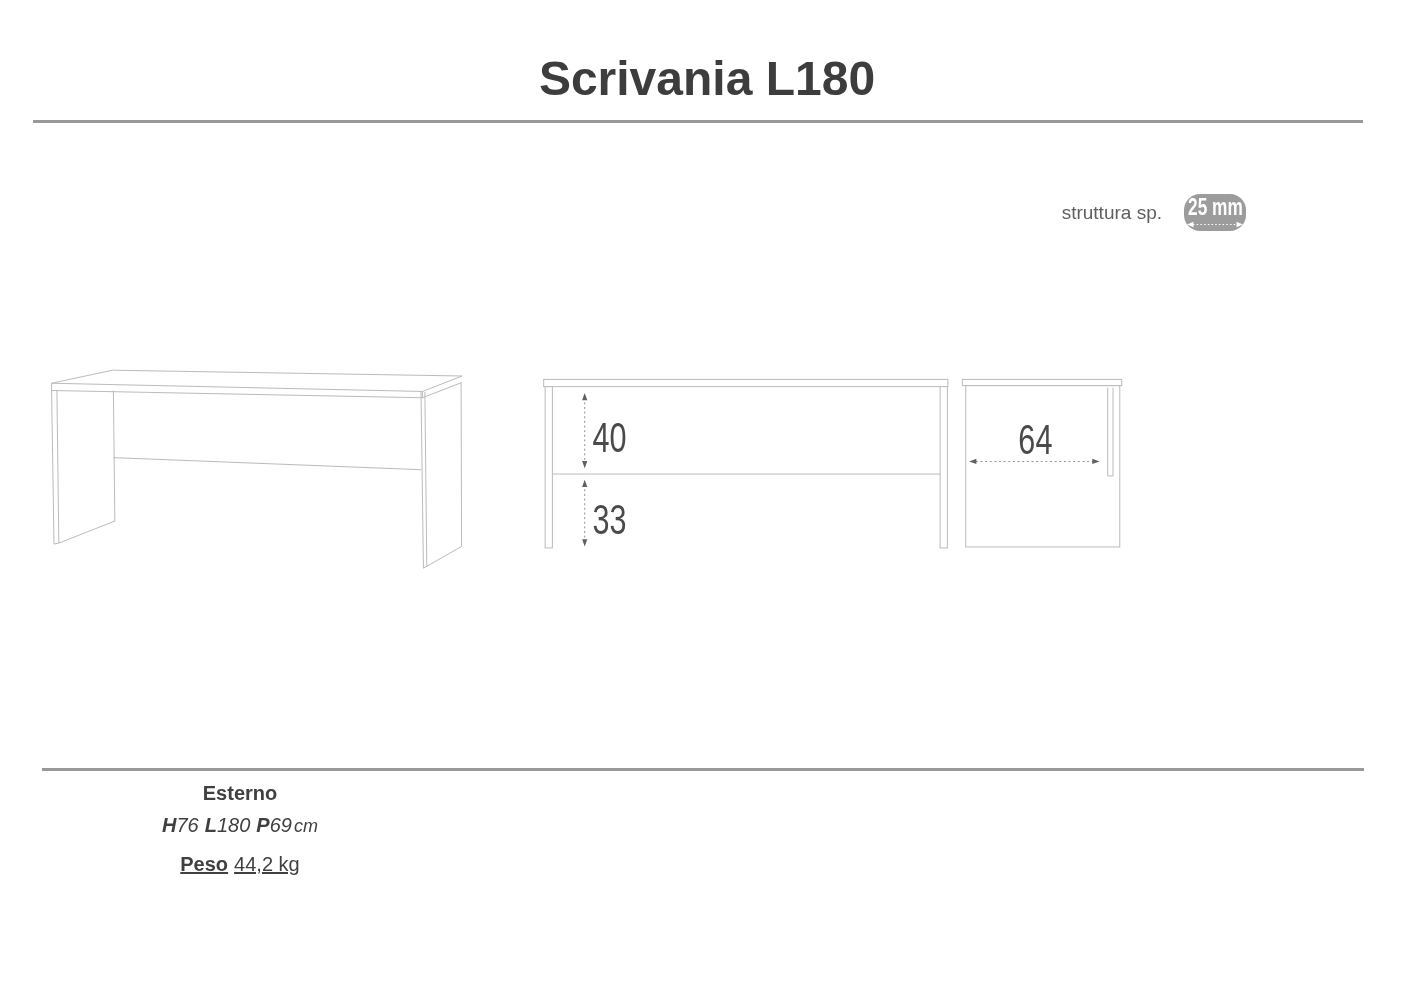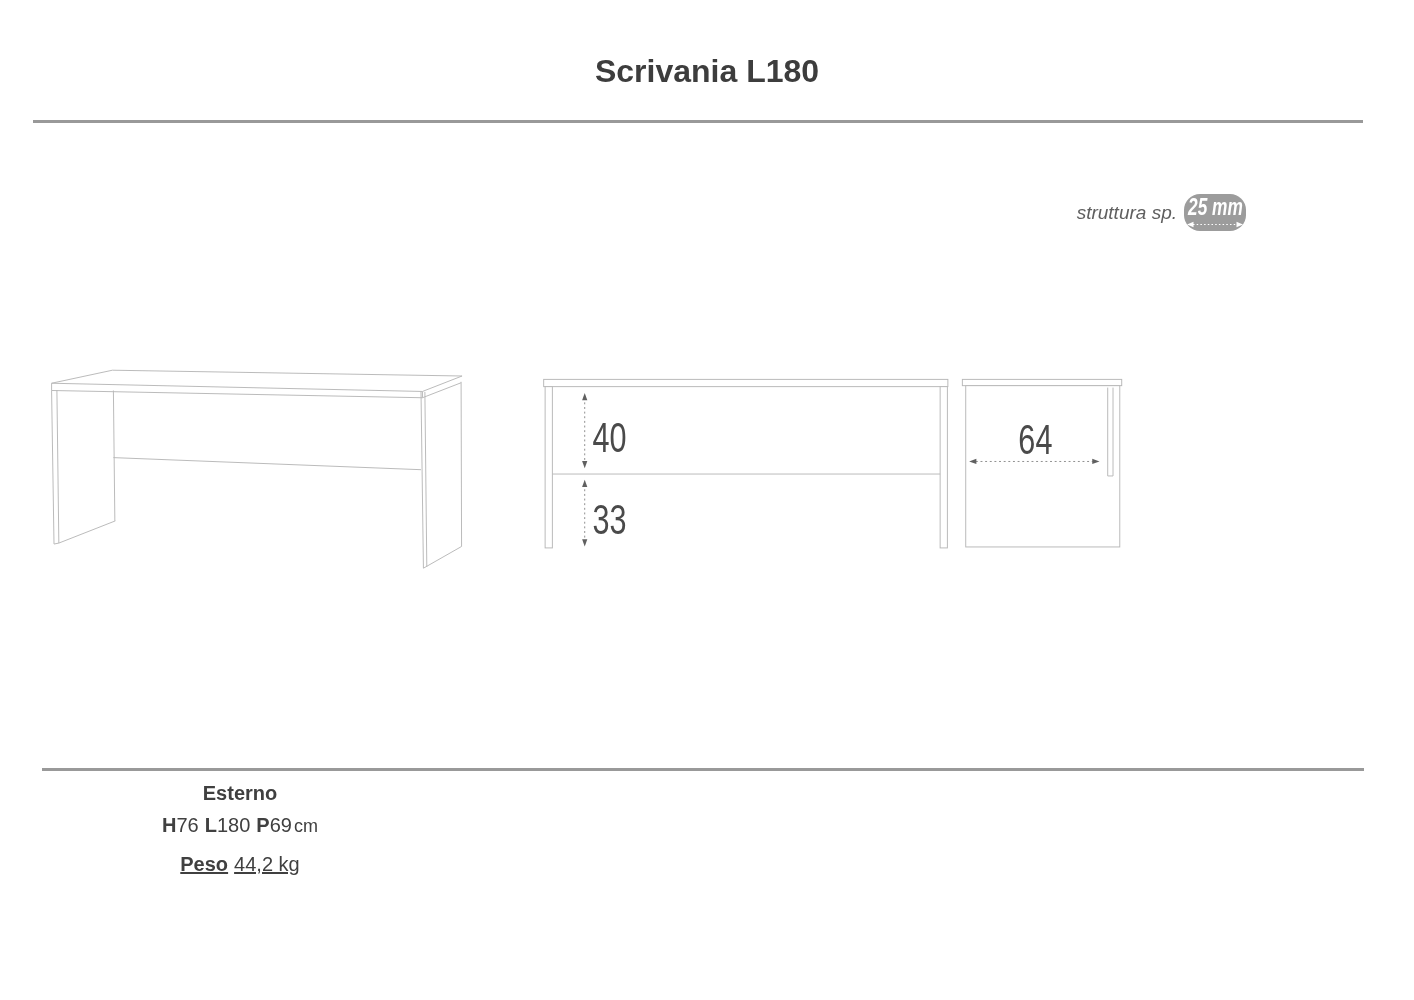--- a/index.html
+++ b/index.html
@@ -2,27 +2,27 @@
 <html><head>
 <meta charset="utf-8">
 <style>
   html,body{margin:0;padding:0;}
   body{
     width:1414px;height:1000px;position:relative;background:#ffffff;
     font-family:"Liberation Sans",sans-serif;overflow:hidden;
   }
   .title{
     position:absolute;top:55px;left:0;width:100%;text-align:center;
-    font-size:32px;font-weight:bold;color:#3d3d3d;line-height:1;letter-spacing:0;
+    font-size:48px;font-weight:bold;color:#3d3d3d;line-height:1;letter-spacing:0;
   }
   .rule{position:absolute;height:3px;background:#999999;}
   .rule-top{left:33px;width:1330px;top:120px;}
   .rule-bottom{left:42px;width:1322px;top:768px;}
 
-  .struttura{position:absolute;top:194px;right:168px;display:flex;align-items:center;gap:7px;font-style:italic;}
+  .struttura{position:absolute;top:194px;right:168px;display:flex;align-items:center;gap:22px;}
   .struttura-label{font-size:19px;color:#5f5f5f;line-height:37px;}
   .thickness-box{
     width:62px;height:37px;background:#9c9c9c;display:flex;flex-direction:column;
     align-items:center;justify-content:flex-start;padding:0;box-sizing:border-box;border-radius:16px;
   }
   .thickness-value{
     color:#ffffff;font-weight:bold;font-size:23px;line-height:25px;margin-top:1px;
     transform:scaleX(0.75);transform-origin:50% 50%;white-space:nowrap;
   }
   .thickness-arrow{display:block;margin-top:0px;}
@@ -31,21 +31,21 @@
   .wire{fill:none;stroke:#b8b8b8;stroke-width:1;}
   .wire-filled{fill:#ffffff;stroke:#b8b8b8;stroke-width:1;}
   .dim-dash{fill:none;stroke:#8c8c8c;stroke-width:1;stroke-dasharray:2 2.8;}
   .dim-head{fill:#606060;stroke:none;}
   .dim-text{
     font-family:"Liberation Sans",sans-serif;font-size:44px;fill:#4a4a4a;
   }
 
   .specs{position:absolute;left:40px;top:782px;width:400px;text-align:center;color:#404040;}
   .specs .line{font-size:20px;line-height:23px;}
-  .specs .line2{margin-top:9px;}
+  .specs .line2{margin-top:9px;font-style:italic;}
   .specs .line3{margin-top:15px;text-decoration:underline;}
   .b{font-weight:bold;}
   .v{margin-right:6px;}
   .unit{font-size:18px;margin-left:2px;}
   .wv{margin-left:6px;}
 </style>
 </head>
 <body>
 
 <div class="title">Scrivania L180</div>

